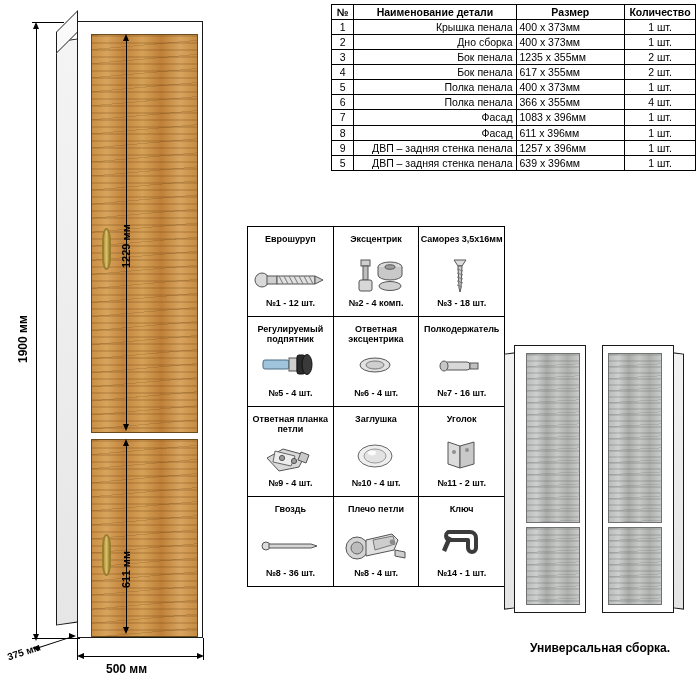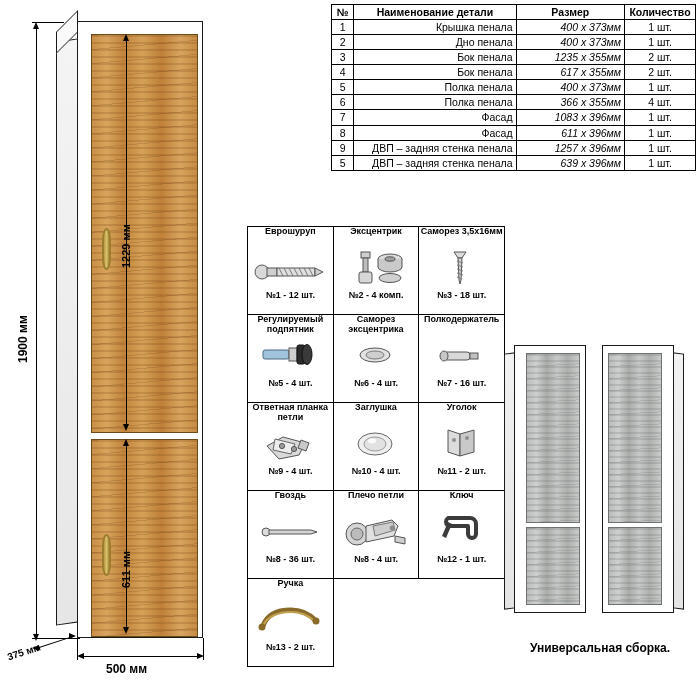--- a/index.html
+++ b/index.html
@@ -21,34 +21,34 @@
     font-size:10.5px;
   }
   #parts-table th, #parts-table td {
     border:1px solid #000;
     padding:1px 3px;
     line-height:1.15;
   }
   #parts-table th { font-weight:bold; text-align:center; font-size:10.5px; }
   #parts-table td.num { text-align:center; width:22px; }
   #parts-table td.name { text-align:right; width:160px; }
-  #parts-table td.size { text-align:right; width:107px;font-style:italic; }
+  #parts-table td.size { text-align:left; width:107px; }
   #parts-table td.qty  { text-align:center; width:70px; }
 
   
   #hardware {
     position:absolute; left:247px; top:226px;
     width:258px;
     border-collapse:collapse;
   }
   #hardware td {
     border:1px solid #000;
     width:86px; height:88px;
     vertical-align:top;
-    padding:0 1px;
+    padding:8px 1px;
     text-align:center;
   }
   #hardware td.empty { border:none; }
   .hw-title { font-size:9px; font-weight:bold; line-height:1.1; display:block; min-height:21px; }
   .hw-icon { display:block; height:42px; position:relative; }
   .hw-code { font-size:9px; font-weight:bold; display:block; }
 
   
   #cabinet { position:absolute; left:56px; top:18px; width:170px; height:622px; }
   .carcass-side {
@@ -116,21 +116,21 @@
   </thead>
   <tbody>
     <tr>
       <td class="num">1</td>
       <td class="name">Крышка пенала</td>
       <td class="size">400 x 373мм</td>
       <td class="qty">1 шт.</td>
     </tr>
     <tr>
       <td class="num">2</td>
-      <td class="name">Дно пенала</td>
+      <td class="name">Дно сборка</td>
       <td class="size">400 x 373мм</td>
       <td class="qty">1 шт.</td>
     </tr>
     <tr>
       <td class="num">3</td>
       <td class="name">Бок пенала</td>
       <td class="size">1235 x 355мм</td>
       <td class="qty">2 шт.</td>
     </tr>
     <tr>
@@ -279,21 +279,21 @@
         <svg width="80" height="42" viewBox="0 0 80 42">
           <rect x="14" y="14" width="26" height="9" rx="2" fill="#9fc4dc" stroke="#4a6c80"></rect>
           <rect x="40" y="12" width="8" height="13" fill="#cfcfcf" stroke="#555"></rect>
           <rect x="48" y="9" width="8" height="19" rx="2" fill="#2b2b2b" stroke="#111"></rect>
           <ellipse cx="58" cy="18.5" rx="5" ry="10" fill="#3a3a3a" stroke="#111"></ellipse>
         </svg>
       </span>
       <span class="hw-code">№5 - 4 шт.</span>
     </td>
     <td>
-      <span class="hw-title">Саморез эксцентрика</span>
+      <span class="hw-title">Ответная эксцентрика</span>
       <span class="hw-icon">
         <svg width="80" height="42" viewBox="0 0 80 42">
           <ellipse cx="40" cy="19" rx="15" ry="7" fill="#e3e3e3" stroke="#555"></ellipse>
           <ellipse cx="40" cy="19" rx="9" ry="4" fill="#cfcfcf" stroke="#777"></ellipse>
         </svg>
       </span>
       <span class="hw-code">№6 - 4 шт.</span>
     </td>
     <td>
       <span class="hw-title">Полкодержатель</span>
@@ -373,40 +373,24 @@
       <span class="hw-code">№8 - 4 шт.</span>
     </td>
     <td>
       <span class="hw-title">Ключ</span>
       <span class="hw-icon">
         <svg width="80" height="42" viewBox="0 0 80 42">
           <path d="M28 6 h22 a6 6 0 0 1 6 6 v10 a4 4 0 0 1 -8 0 v-8 h-20 a5 5 0 0 1 0 -8 z" fill="none" stroke="#3b3b3b" stroke-width="4" stroke-linecap="round" stroke-linejoin="round"></path>
           <path d="M28 10 l-6 14 l4 2 l6 -14 z" fill="#3b3b3b"></path>
         </svg>
       </span>
-      <span class="hw-code">№12 - 1 шт.</span>
+      <span class="hw-code">№14 - 1 шт.</span>
     </td>
   </tr>
 
-  <tr>
-    <td>
-      <span class="hw-title">Ручка</span>
-      <span class="hw-icon">
-        <svg width="80" height="42" viewBox="0 0 80 42">
-          <path d="M14 26 c4 -12 16 -16 28 -16 c10 0 18 4 24 10" fill="none" stroke="#8a6a2a" stroke-width="5" stroke-linecap="round"></path>
-          <path d="M14 26 c4 -10 16 -14 28 -14 c10 0 18 4 24 9" fill="none" stroke="#c2a24f" stroke-width="2" stroke-linecap="round"></path>
-          <circle cx="13" cy="27" r="3.5" fill="#8a6a2a"></circle>
-          <circle cx="67" cy="21" r="3.5" fill="#8a6a2a"></circle>
-        </svg>
-      </span>
-      <span class="hw-code">№13 - 2 шт.</span>
-    </td>
-    <td class="empty"></td>
-    <td class="empty"></td>
-  </tr>
 </tbody>
   </table>
 
 <div id="assembly">
 
   <div class="carcass-side" style="left:4px; top:0px; width:72px; height:268px; background:#ffffff;"></div>
   <div class="grey" style="left:16px; top:8px; width:54px; height:170px;"></div>
   <div class="grey" style="left:16px; top:182px; width:54px; height:78px;"></div>
   <div class="carcass-side" style="left:-6px; top:8px; width:11px; height:256px; background:linear-gradient(180deg,#f2f2f2,#e4e4e4); transform:skewY(-7deg);"></div>
 

